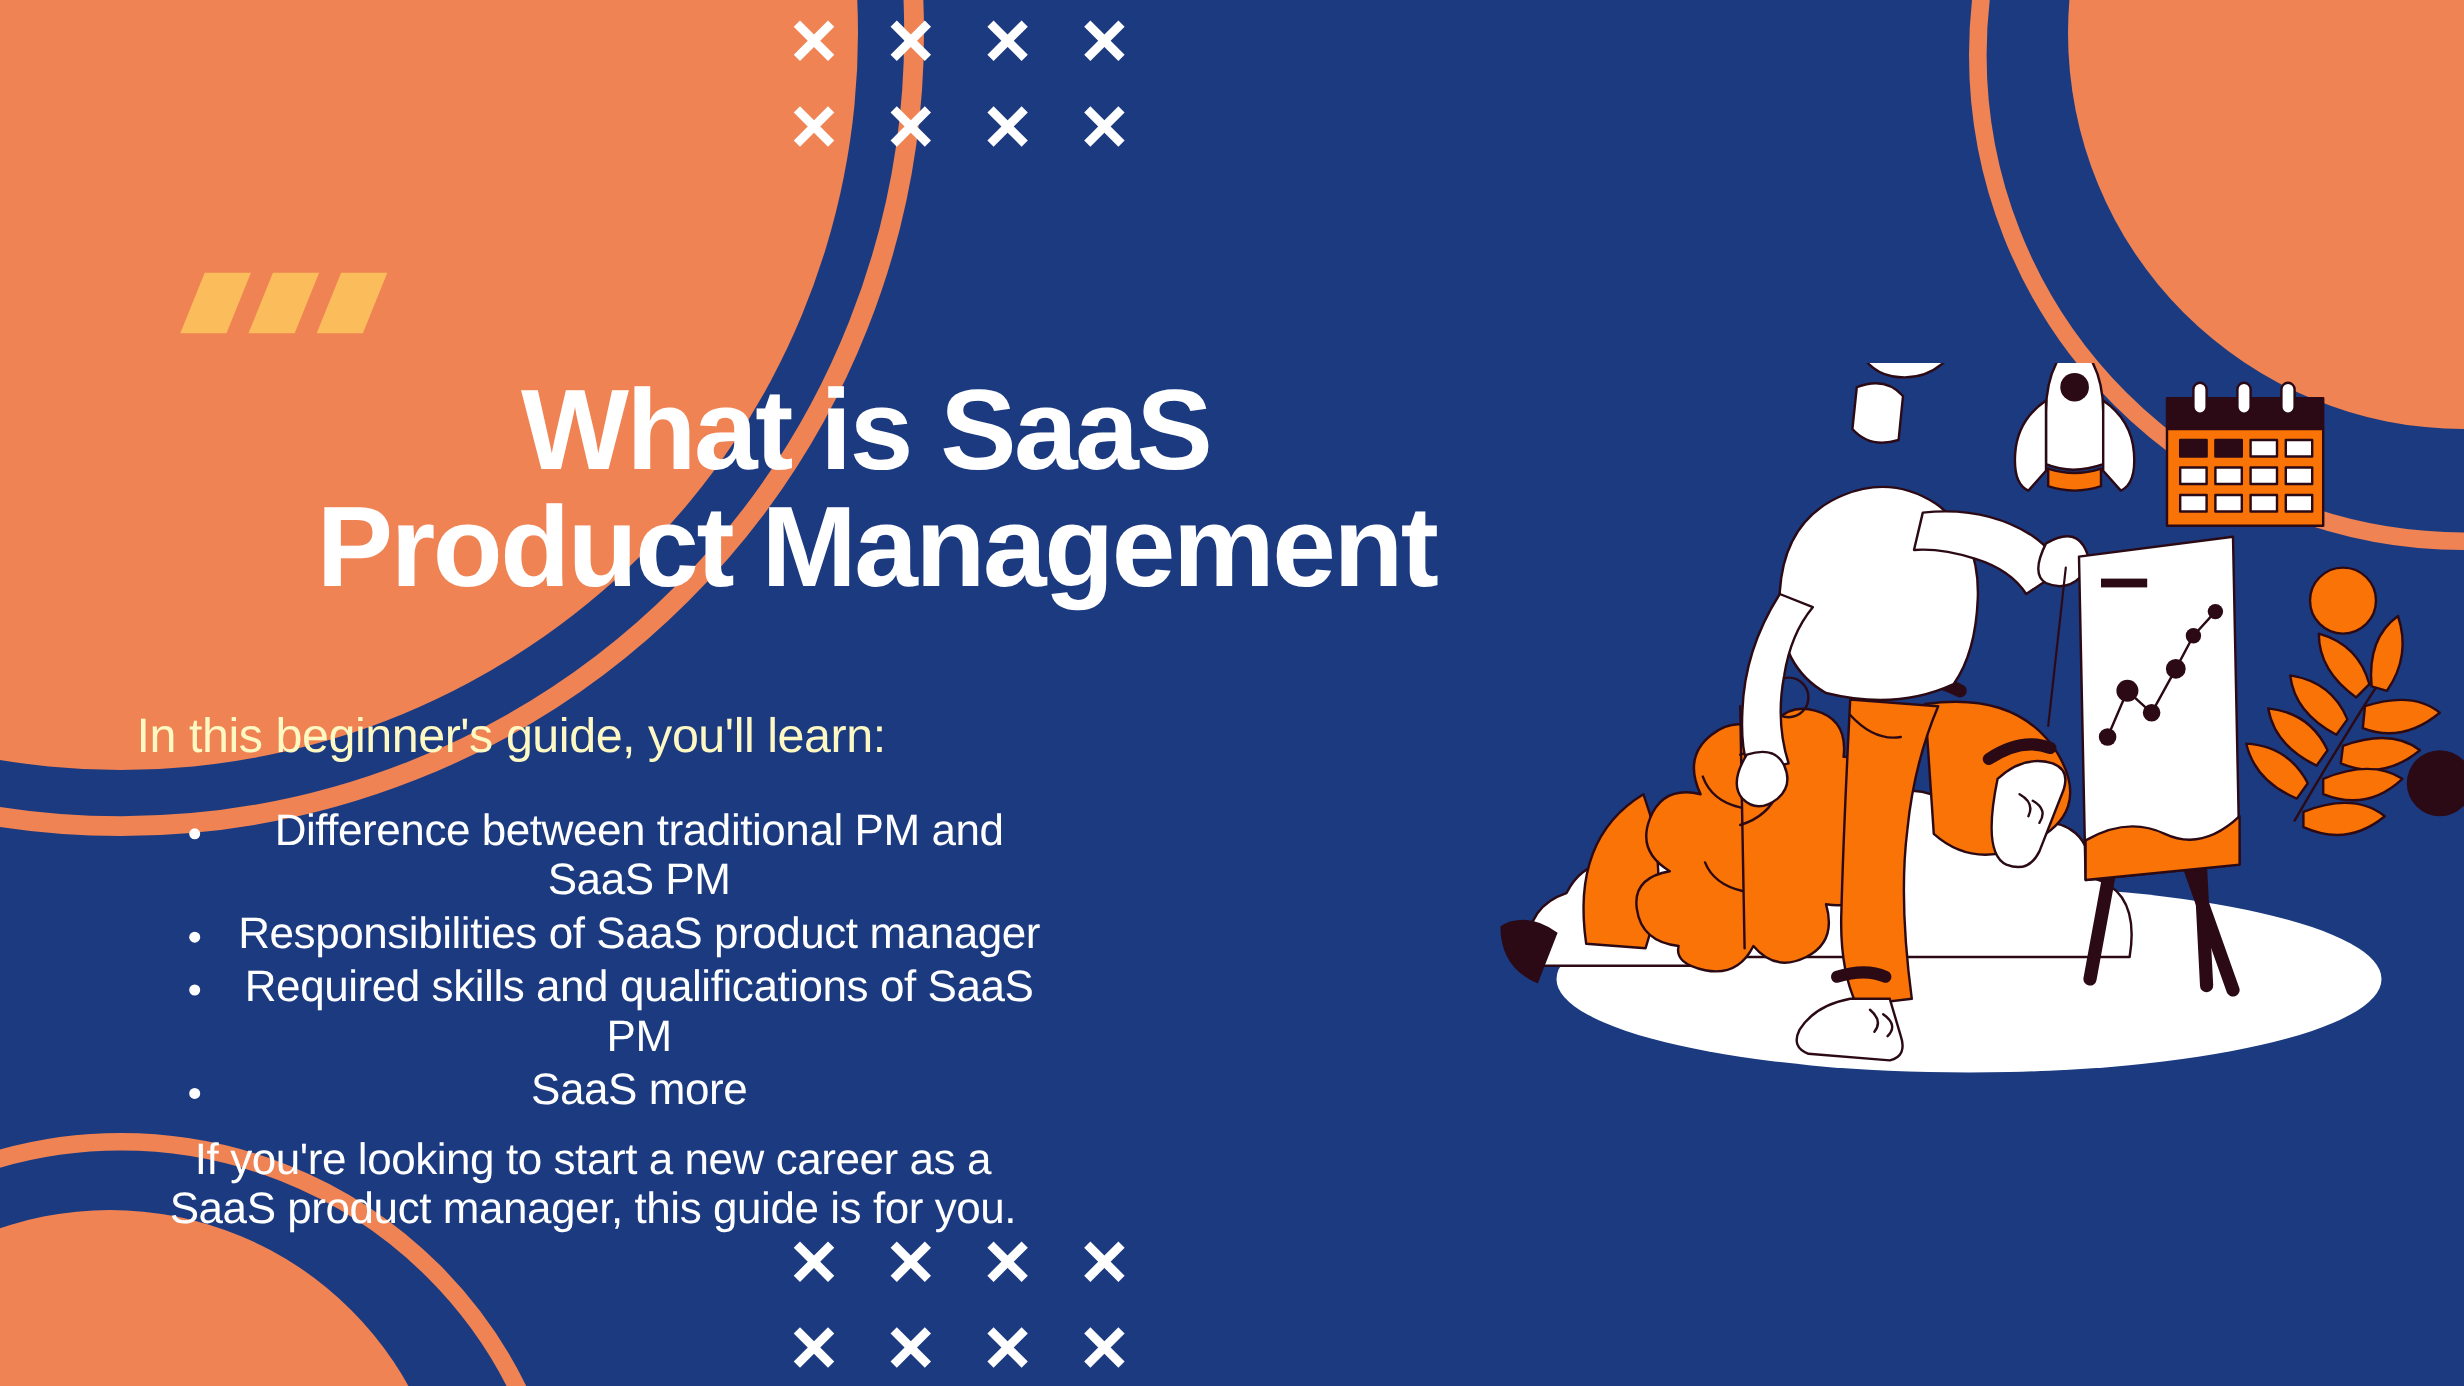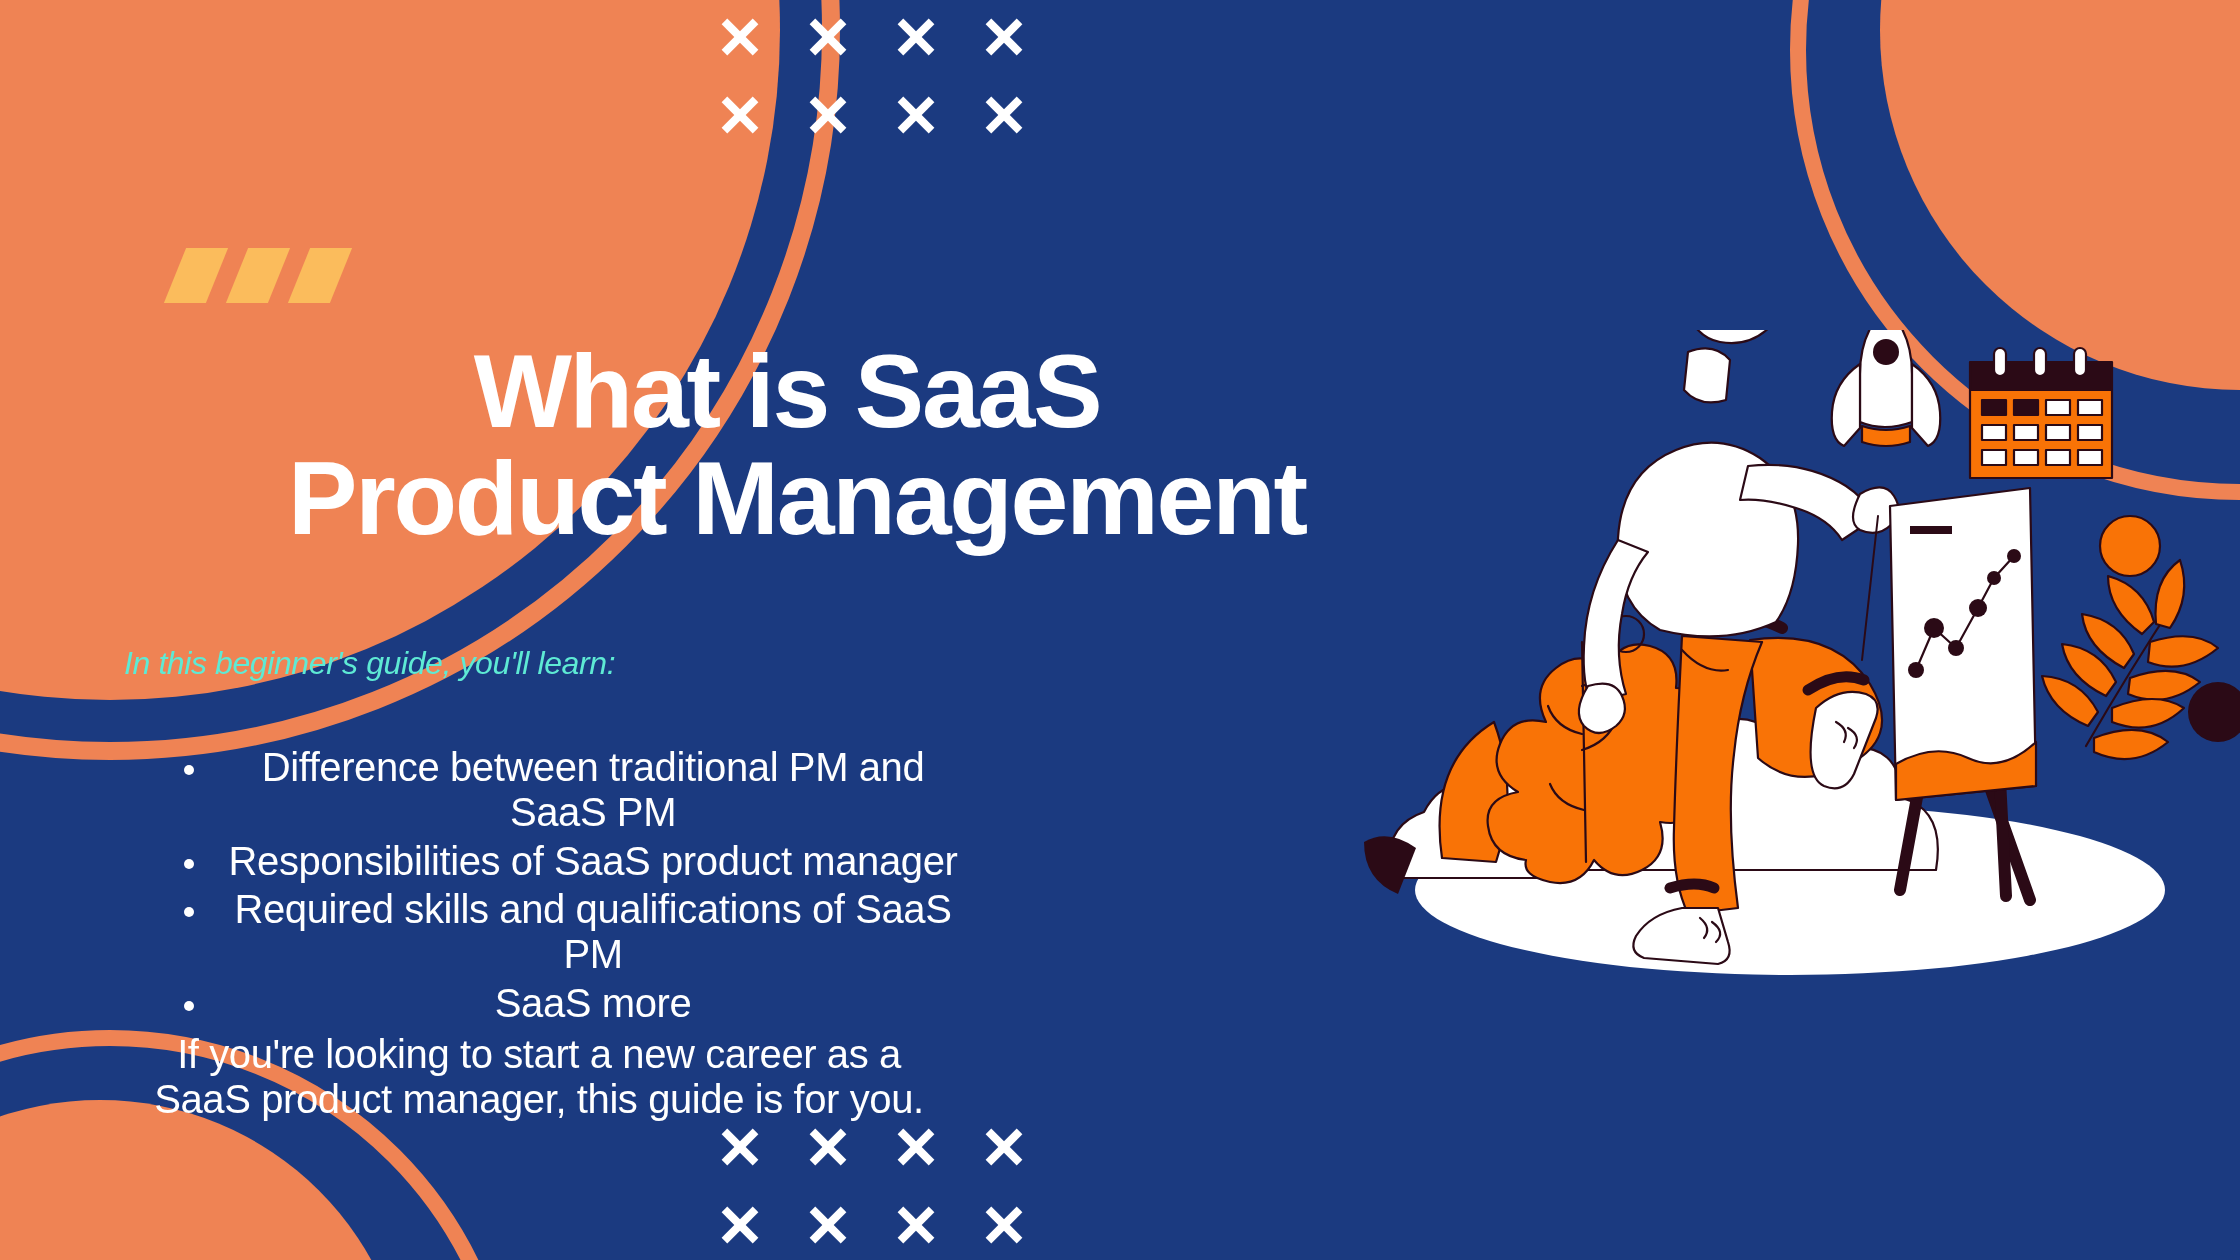--- a/index.html
+++ b/index.html
@@ -53,24 +53,24 @@
   #xgrid-top{left:696px;top:-2px;}
   #xgrid-bottom{left:696px;top:1108px;}
 
   
   .headline{
     left:122px;top:338px;width:1330px;color:#ffffff;
     font-size:104px;line-height:1.03;font-weight:bold;letter-spacing:-2.2px;
   }
   .headline .l2{display:block;margin-left:20px;}
   .intro{
-    left:124px;top:645px;color:#5eead4;font-size:32px;letter-spacing:-0.4px;font-style:italic;
+    left:124px;top:645px;color:#fef9c3;font-size:44px;letter-spacing:-0.4px;
   }
   .bullets{
-    left:160px;top:733px;width:800px;margin:12px;padding:0;list-style:none;color:#ffffff;
+    left:160px;top:733px;width:800px;margin:0;padding:0;list-style:none;color:#ffffff;
     font-size:40px;line-height:1.12;letter-spacing:-0.4px;
   }
   .bullets li{position:relative;padding-left:42px;margin-bottom:4px;}
   .bullets li:before{
     content:"";position:absolute;left:12px;top:20px;width:10px;height:10px;
     border-radius:50%;background:#ffffff;
   }
   .outro{
     left:124px;top:1008px;width:830px;color:#ffffff;font-size:40px;
     line-height:1.12;letter-spacing:-0.4px;margin-top:24px;

